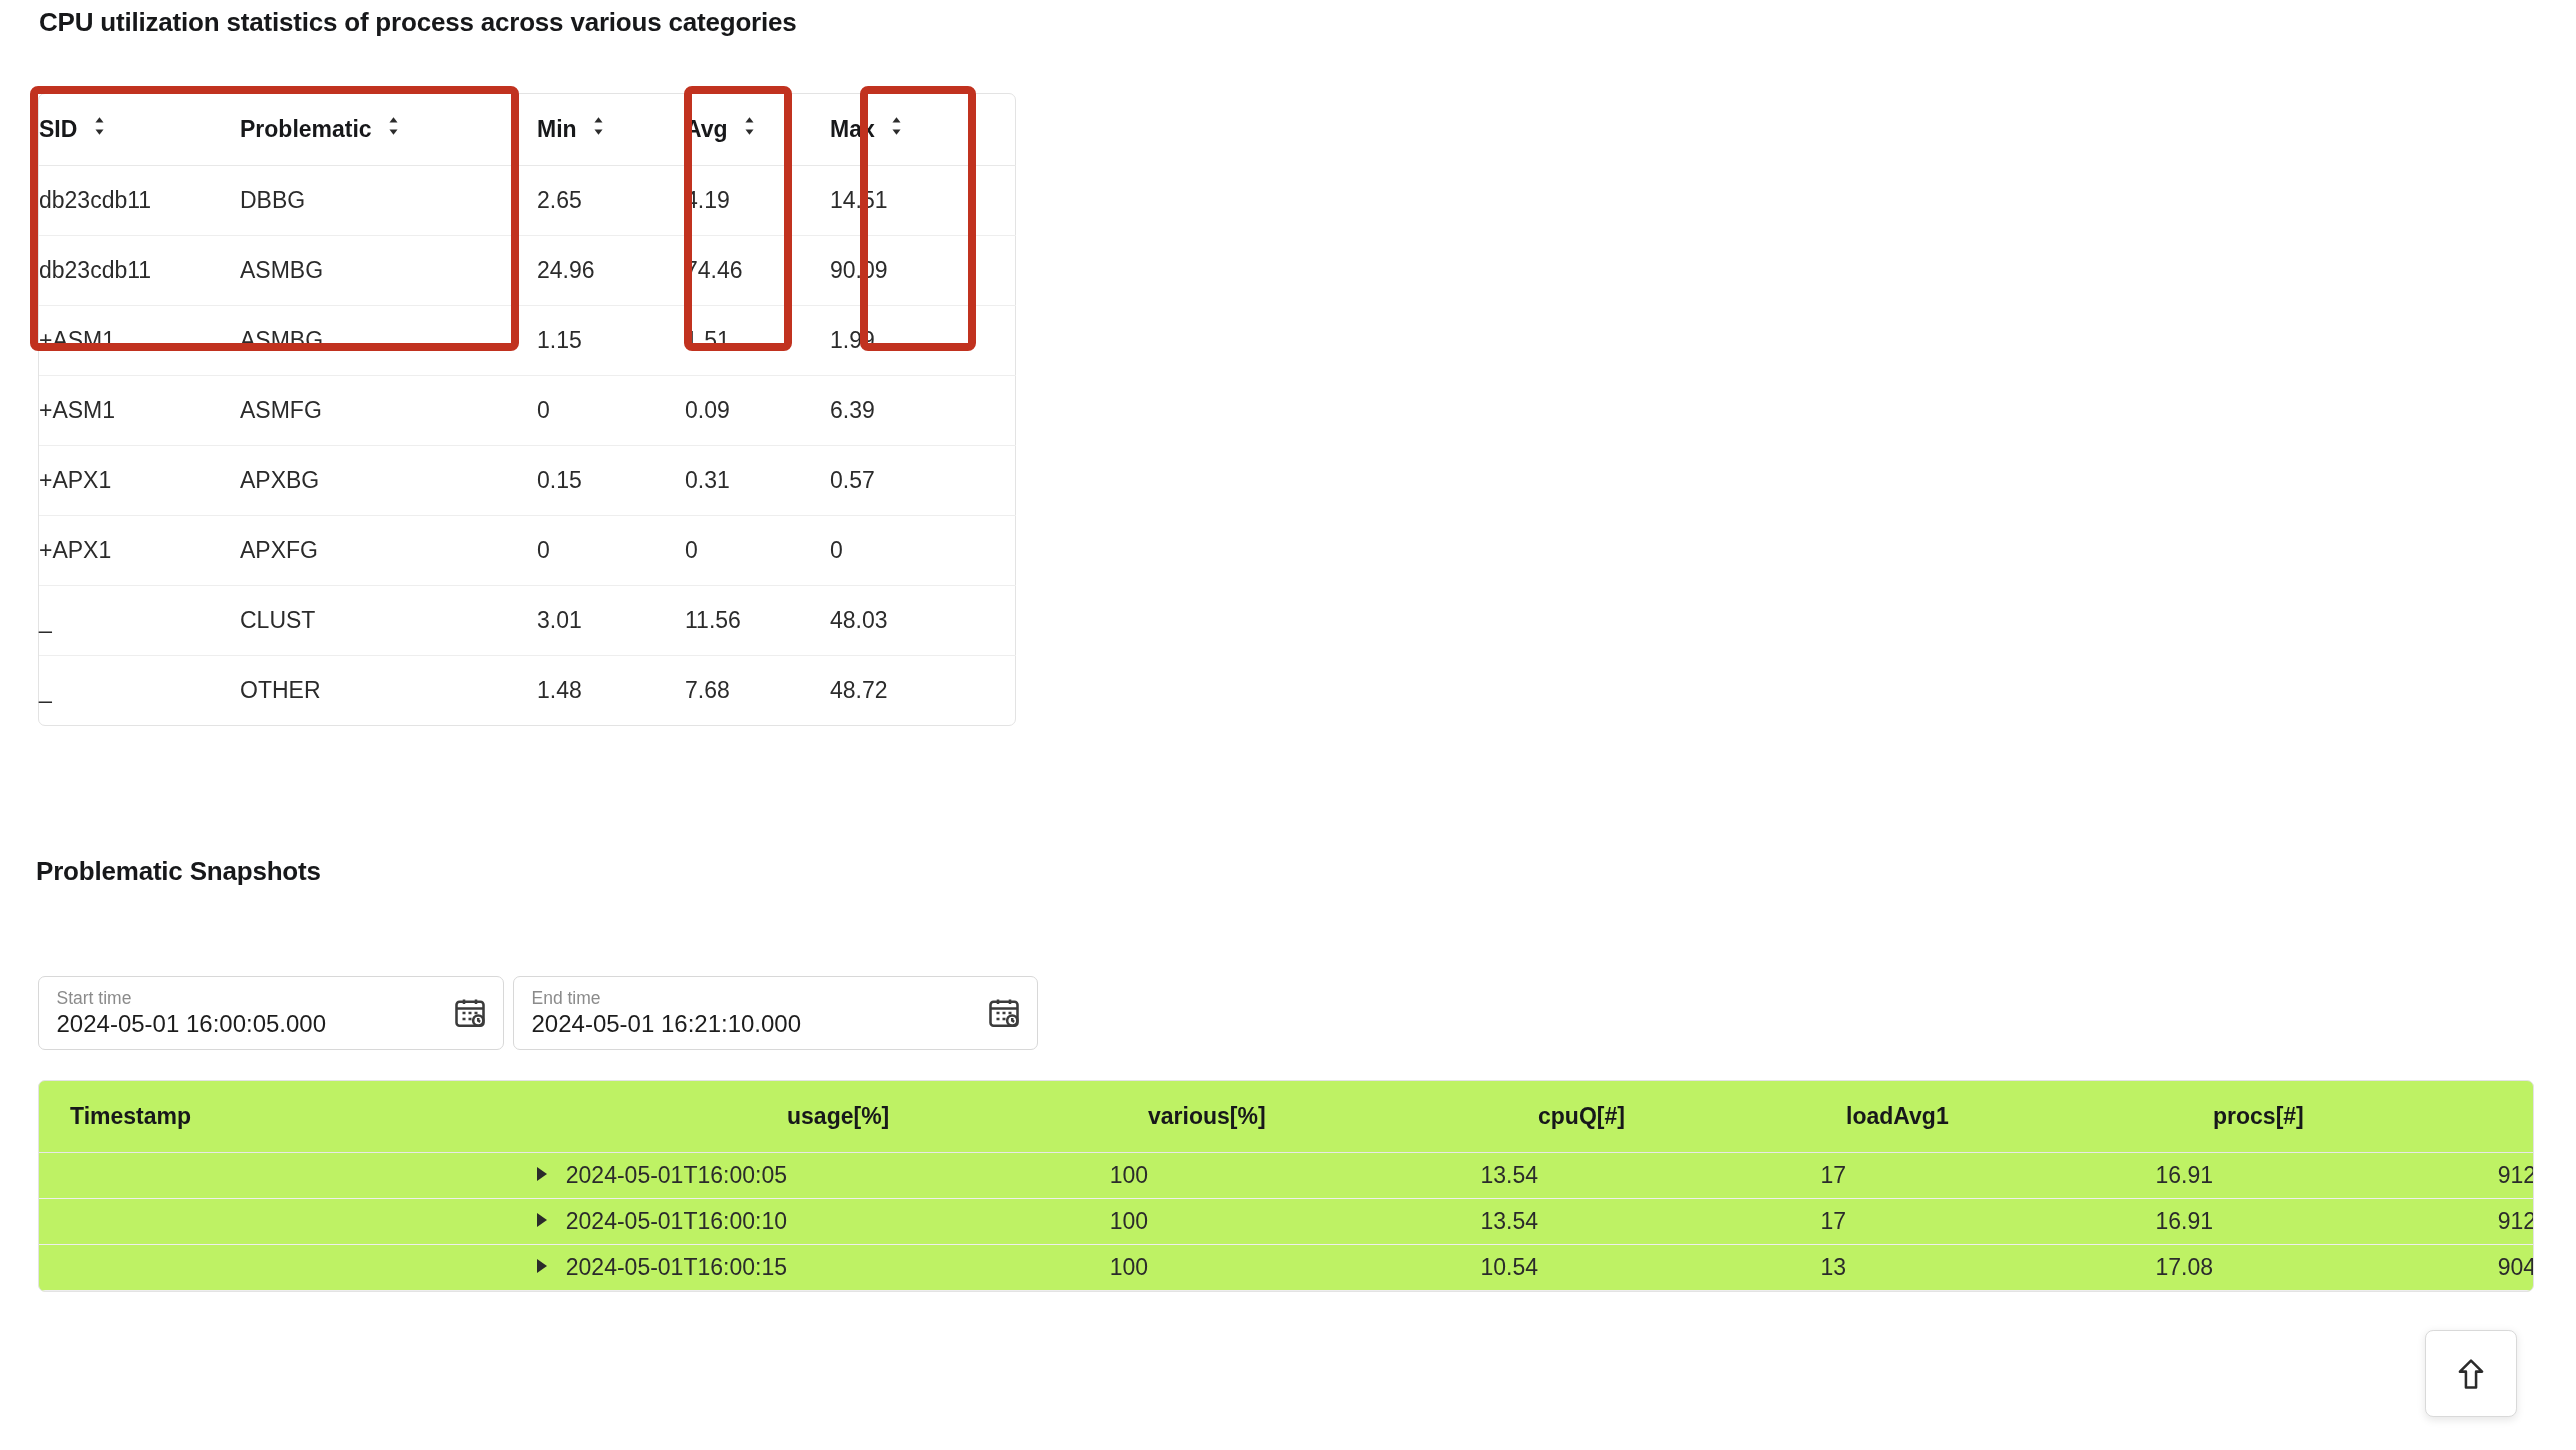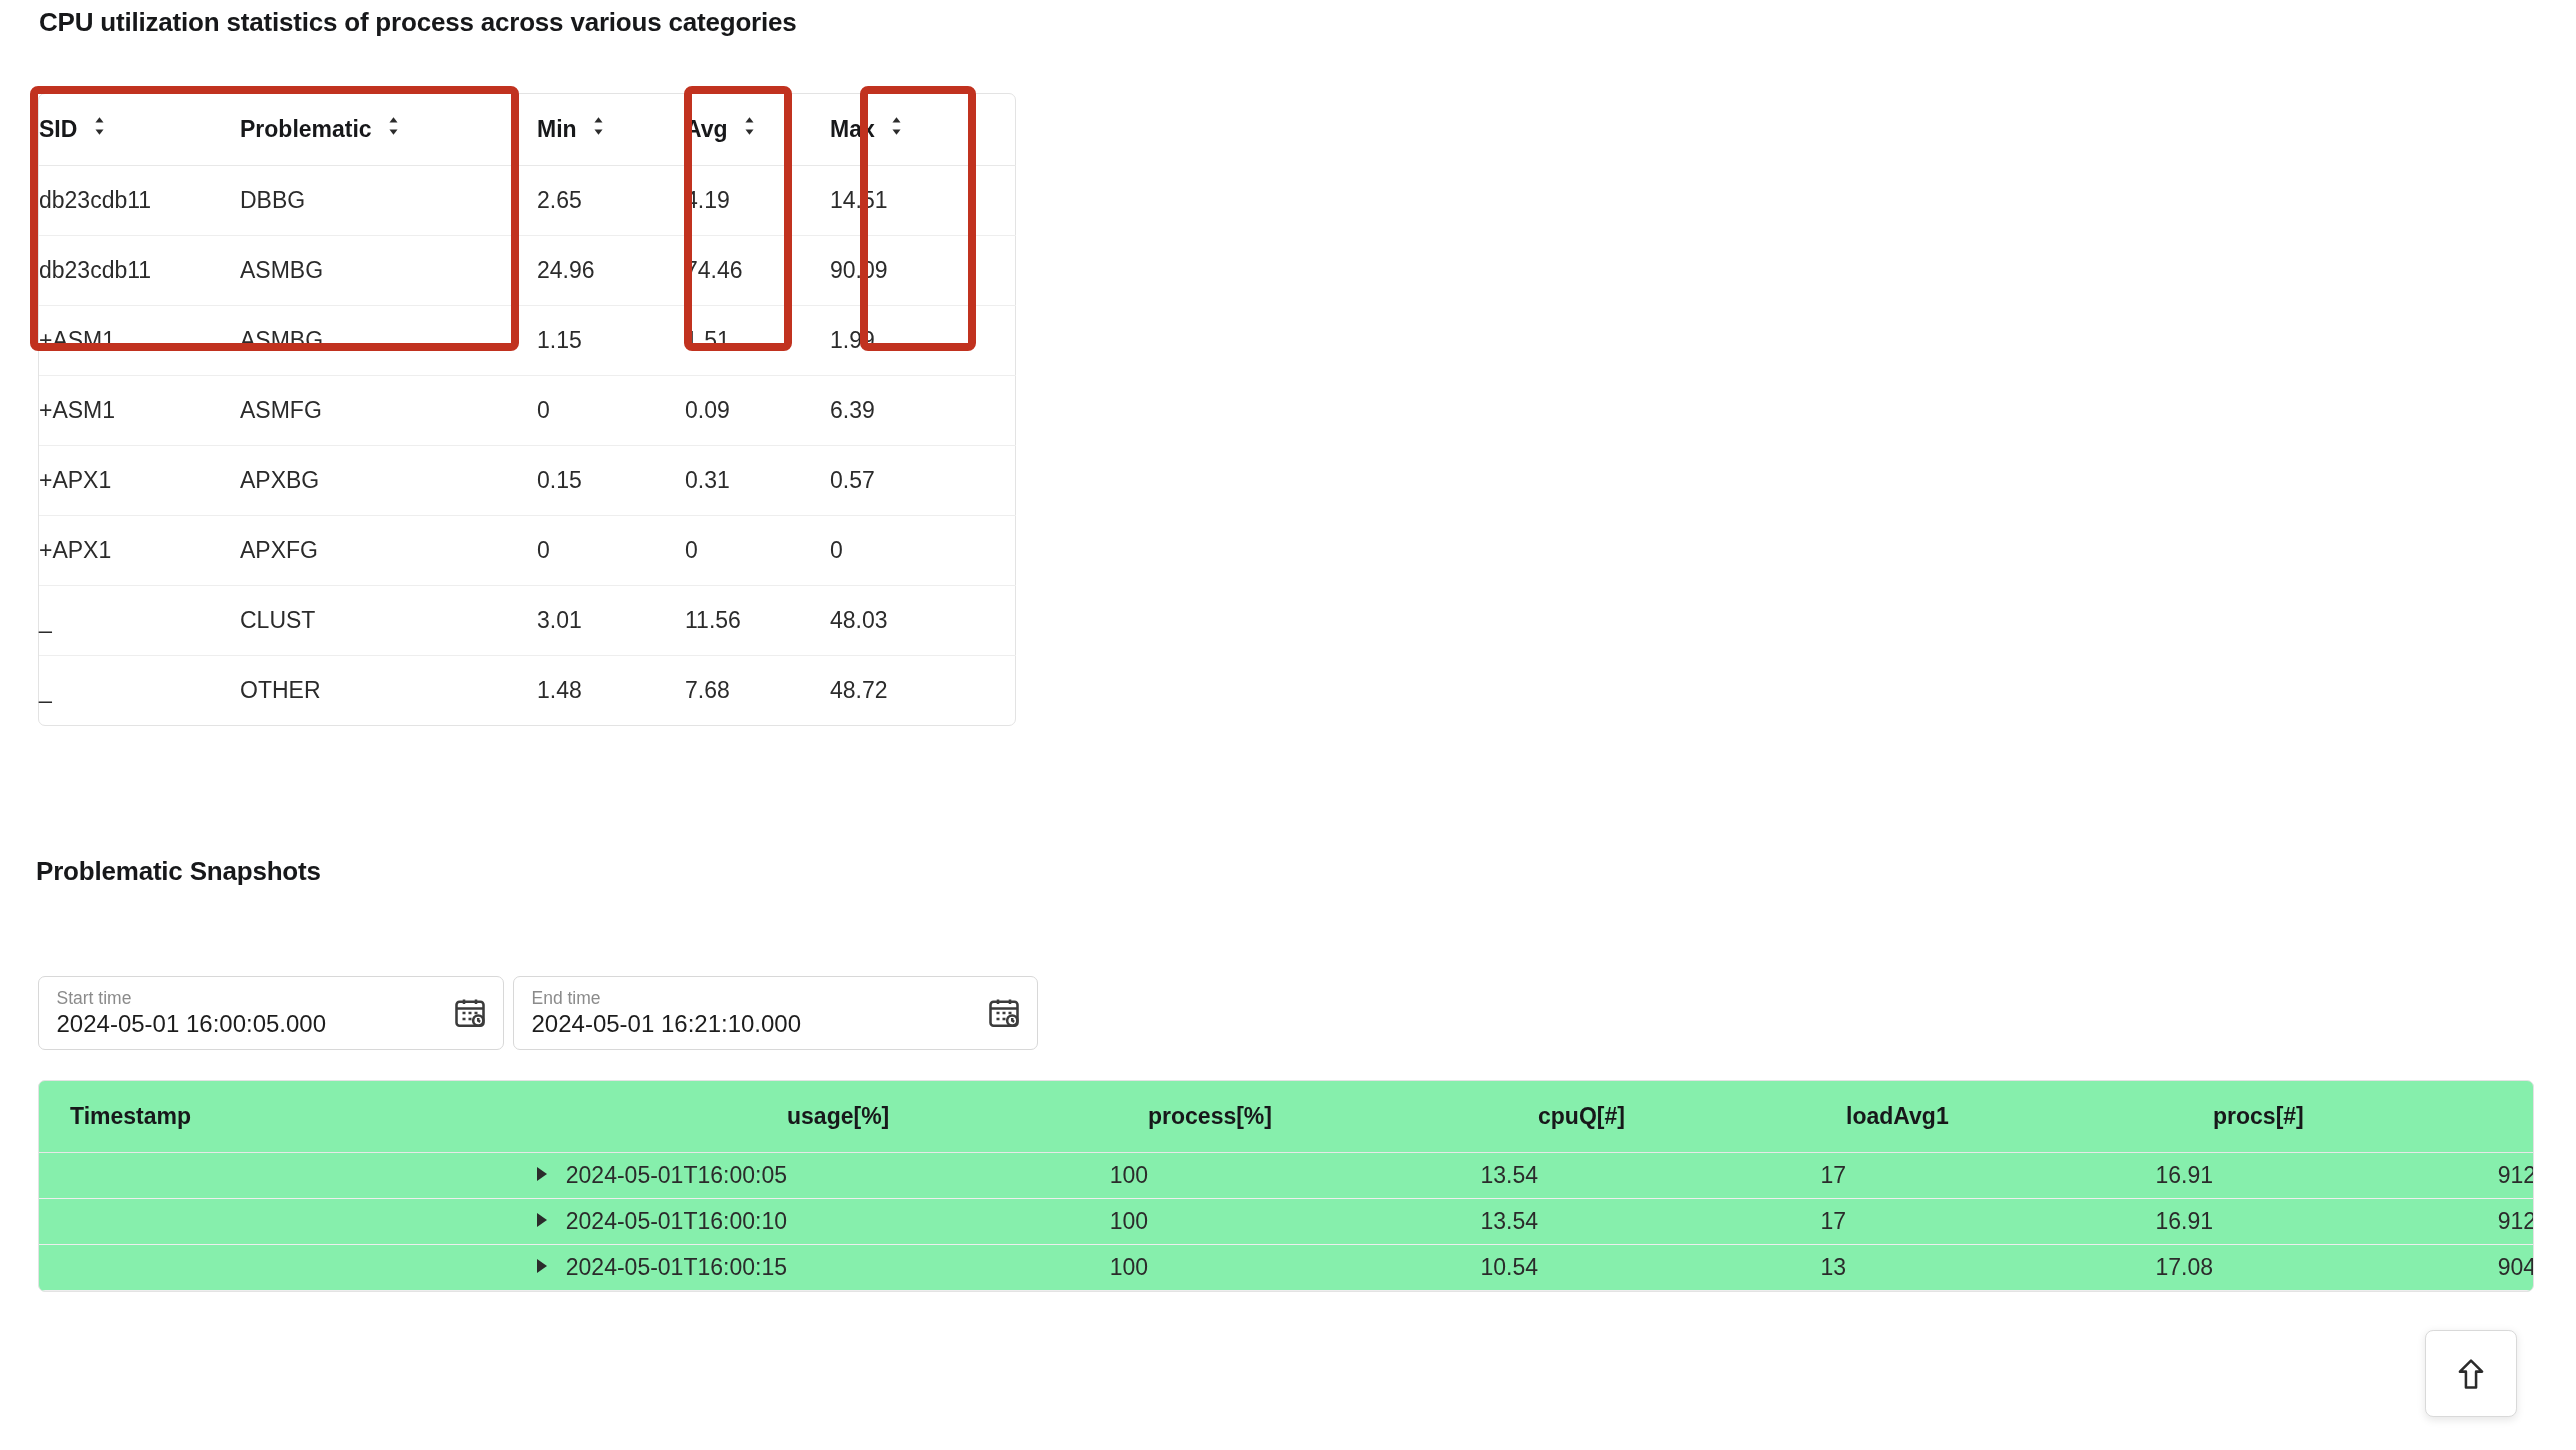--- a/index.html
+++ b/index.html
@@ -145,21 +145,21 @@
   .cal-btn svg { display: block; }
 
   
   #snap-table-wrap {
     position: absolute;
     left: 38px;
     top: 1080px;
     width: 2496px;
     border: 1.2px solid #e3e3e3;
     border-radius: 7px;
-    background: #86efac;
+    background: #bef264;
     overflow: hidden;
   }
   #snap-table th {
     text-align: left;
     font-size: 23px;
     font-weight: bold;
     color: #17181a;
     padding: 22px 0;
     border-bottom: 1.2px solid #e8e8e8;
     white-space: nowrap;
@@ -377,21 +377,21 @@
         <col class="s-usage">
         <col class="s-sys">
         <col class="s-cpuq">
         <col class="s-load">
         <col class="s-procs">
     </colgroup>
     <thead>
       <tr>
         <th class="pad-first">Timestamp</th>
         <th>usage[%]</th>
-        <th>process[%]</th>
+        <th>various[%]</th>
         <th>cpuQ[#]</th>
         <th>loadAvg1</th>
         <th>procs[#]</th>
       </tr>
     </thead>
     <tbody>
       <tr>
         <td class="ts-row-cell">
           <span class="tri"></span>
           <span>2024-05-01T16:00:05</span>

